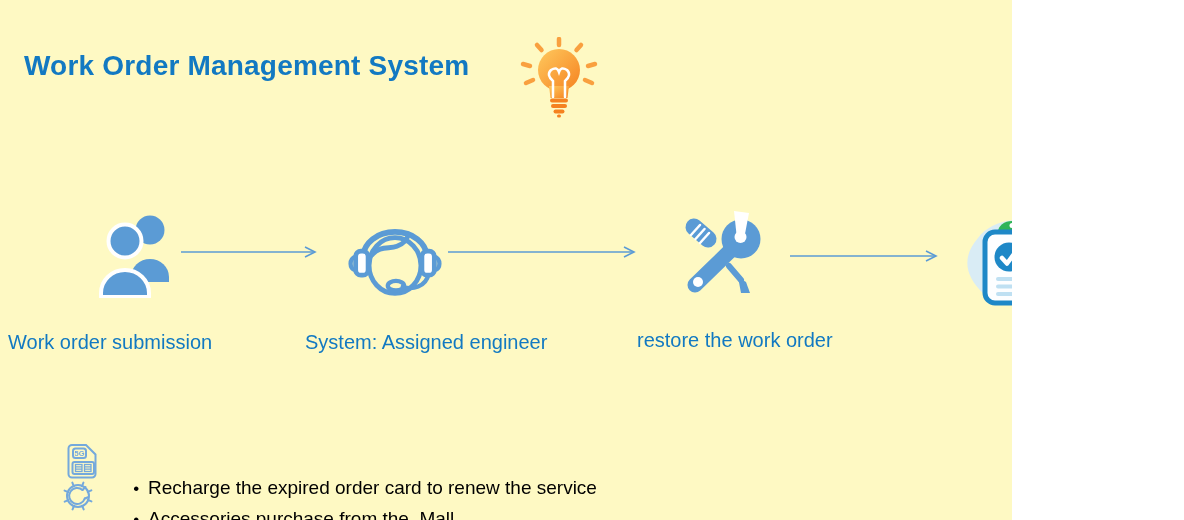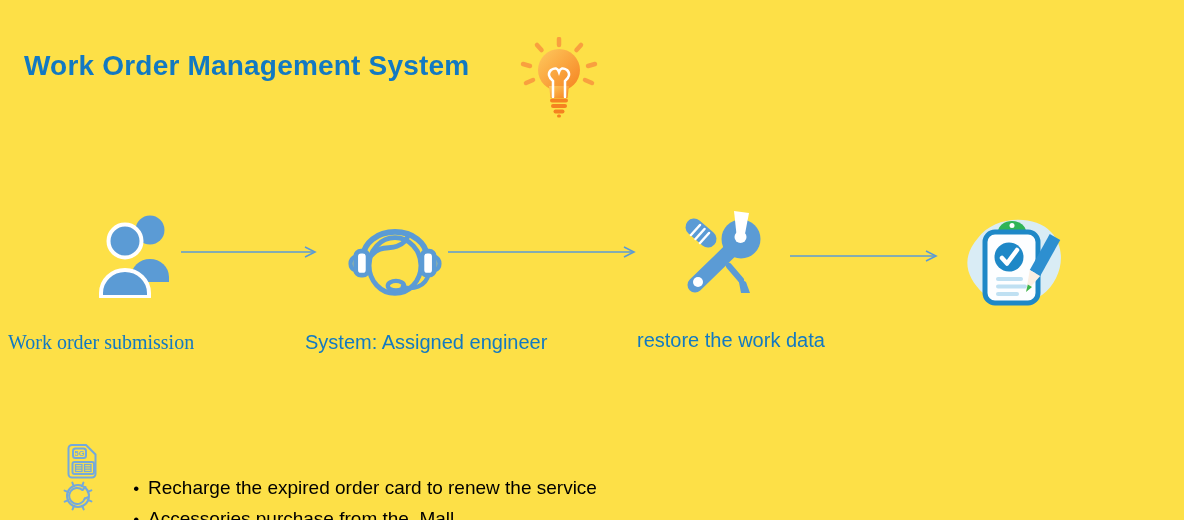--- a/index.html
+++ b/index.html
@@ -1,20 +1,20 @@
 <!DOCTYPE html>
 <html><head>
 <meta charset="utf-8">
 <style>
   html, body { margin: 0; padding: 0; background: #ffffff; }
   .stage {
     position: relative;
-    width: 1184px;
+    width: 1012px;
     height: 520px;
-    background: #fde047;
+    background: #fef9c3;
     font-family: "Liberation Sans", sans-serif;
     overflow: hidden;
   }
   .abs { position: absolute; }
   .title {
     left: 24px; top: 50px;
     font-size: 28px;
     font-weight: 600;
     color: #1279C2;
     letter-spacing: 0.2px;
@@ -143,28 +143,28 @@
     <g fill="#BFE0F2">
       <rect x="40" y="71" width="27" height="4" rx="2"></rect>
       <rect x="40" y="78.5" width="31" height="4" rx="2"></rect>
       <rect x="40" y="86" width="23" height="4" rx="2"></rect>
     </g>
     <line x1="99" y1="31" x2="79" y2="67" stroke="#2D8FD0" stroke-width="12"></line>
     <polygon points="73.8,64.1 84.2,69.9 70,86" fill="#FBEFE3"></polygon>
     <polygon points="71.8,78.5 76,80.9 70,86" fill="#3CB54A"></polygon>
   </svg>
 
-  <div class="abs step-label" style="left:8px; top:328px;font-family:Liberation Serif, serif;">
+  <div class="abs step-label" style="left:8px; top:328px;">
     <div>Work order submission</div>
   </div>
   <div class="abs step-label" style="left:305px; top:328px;">
     <div>System: Assigned engineer</div>
   </div>
   <div class="abs step-label" style="left:637px; top:326px;">
-    <div>restore the work data</div>
+    <div>restore the work order</div>
   </div>
 
   <svg class="abs" style="left:62px; top:441px;" width="40" height="40" viewBox="0 0 40 40">
     <g stroke="#74A9DC" stroke-width="2" fill="none">
       <path d="M10 4 H24 L33.5 13.5 V33 a3.5 3.5 0 0 1 -3.5 3.5 H10 A3.5 3.5 0 0 1 6.5 33 V7.5 A3.5 3.5 0 0 1 10 4 Z"></path>
       <rect x="11" y="7.5" width="13" height="9.5" rx="2.5"></rect>
       <rect x="10.5" y="21" width="21.5" height="12" rx="2"></rect>
     </g>
     <g stroke="#74A9DC" stroke-width="1.3" fill="none">
       <rect x="13.5" y="23.5" width="6.5" height="7"></rect>

